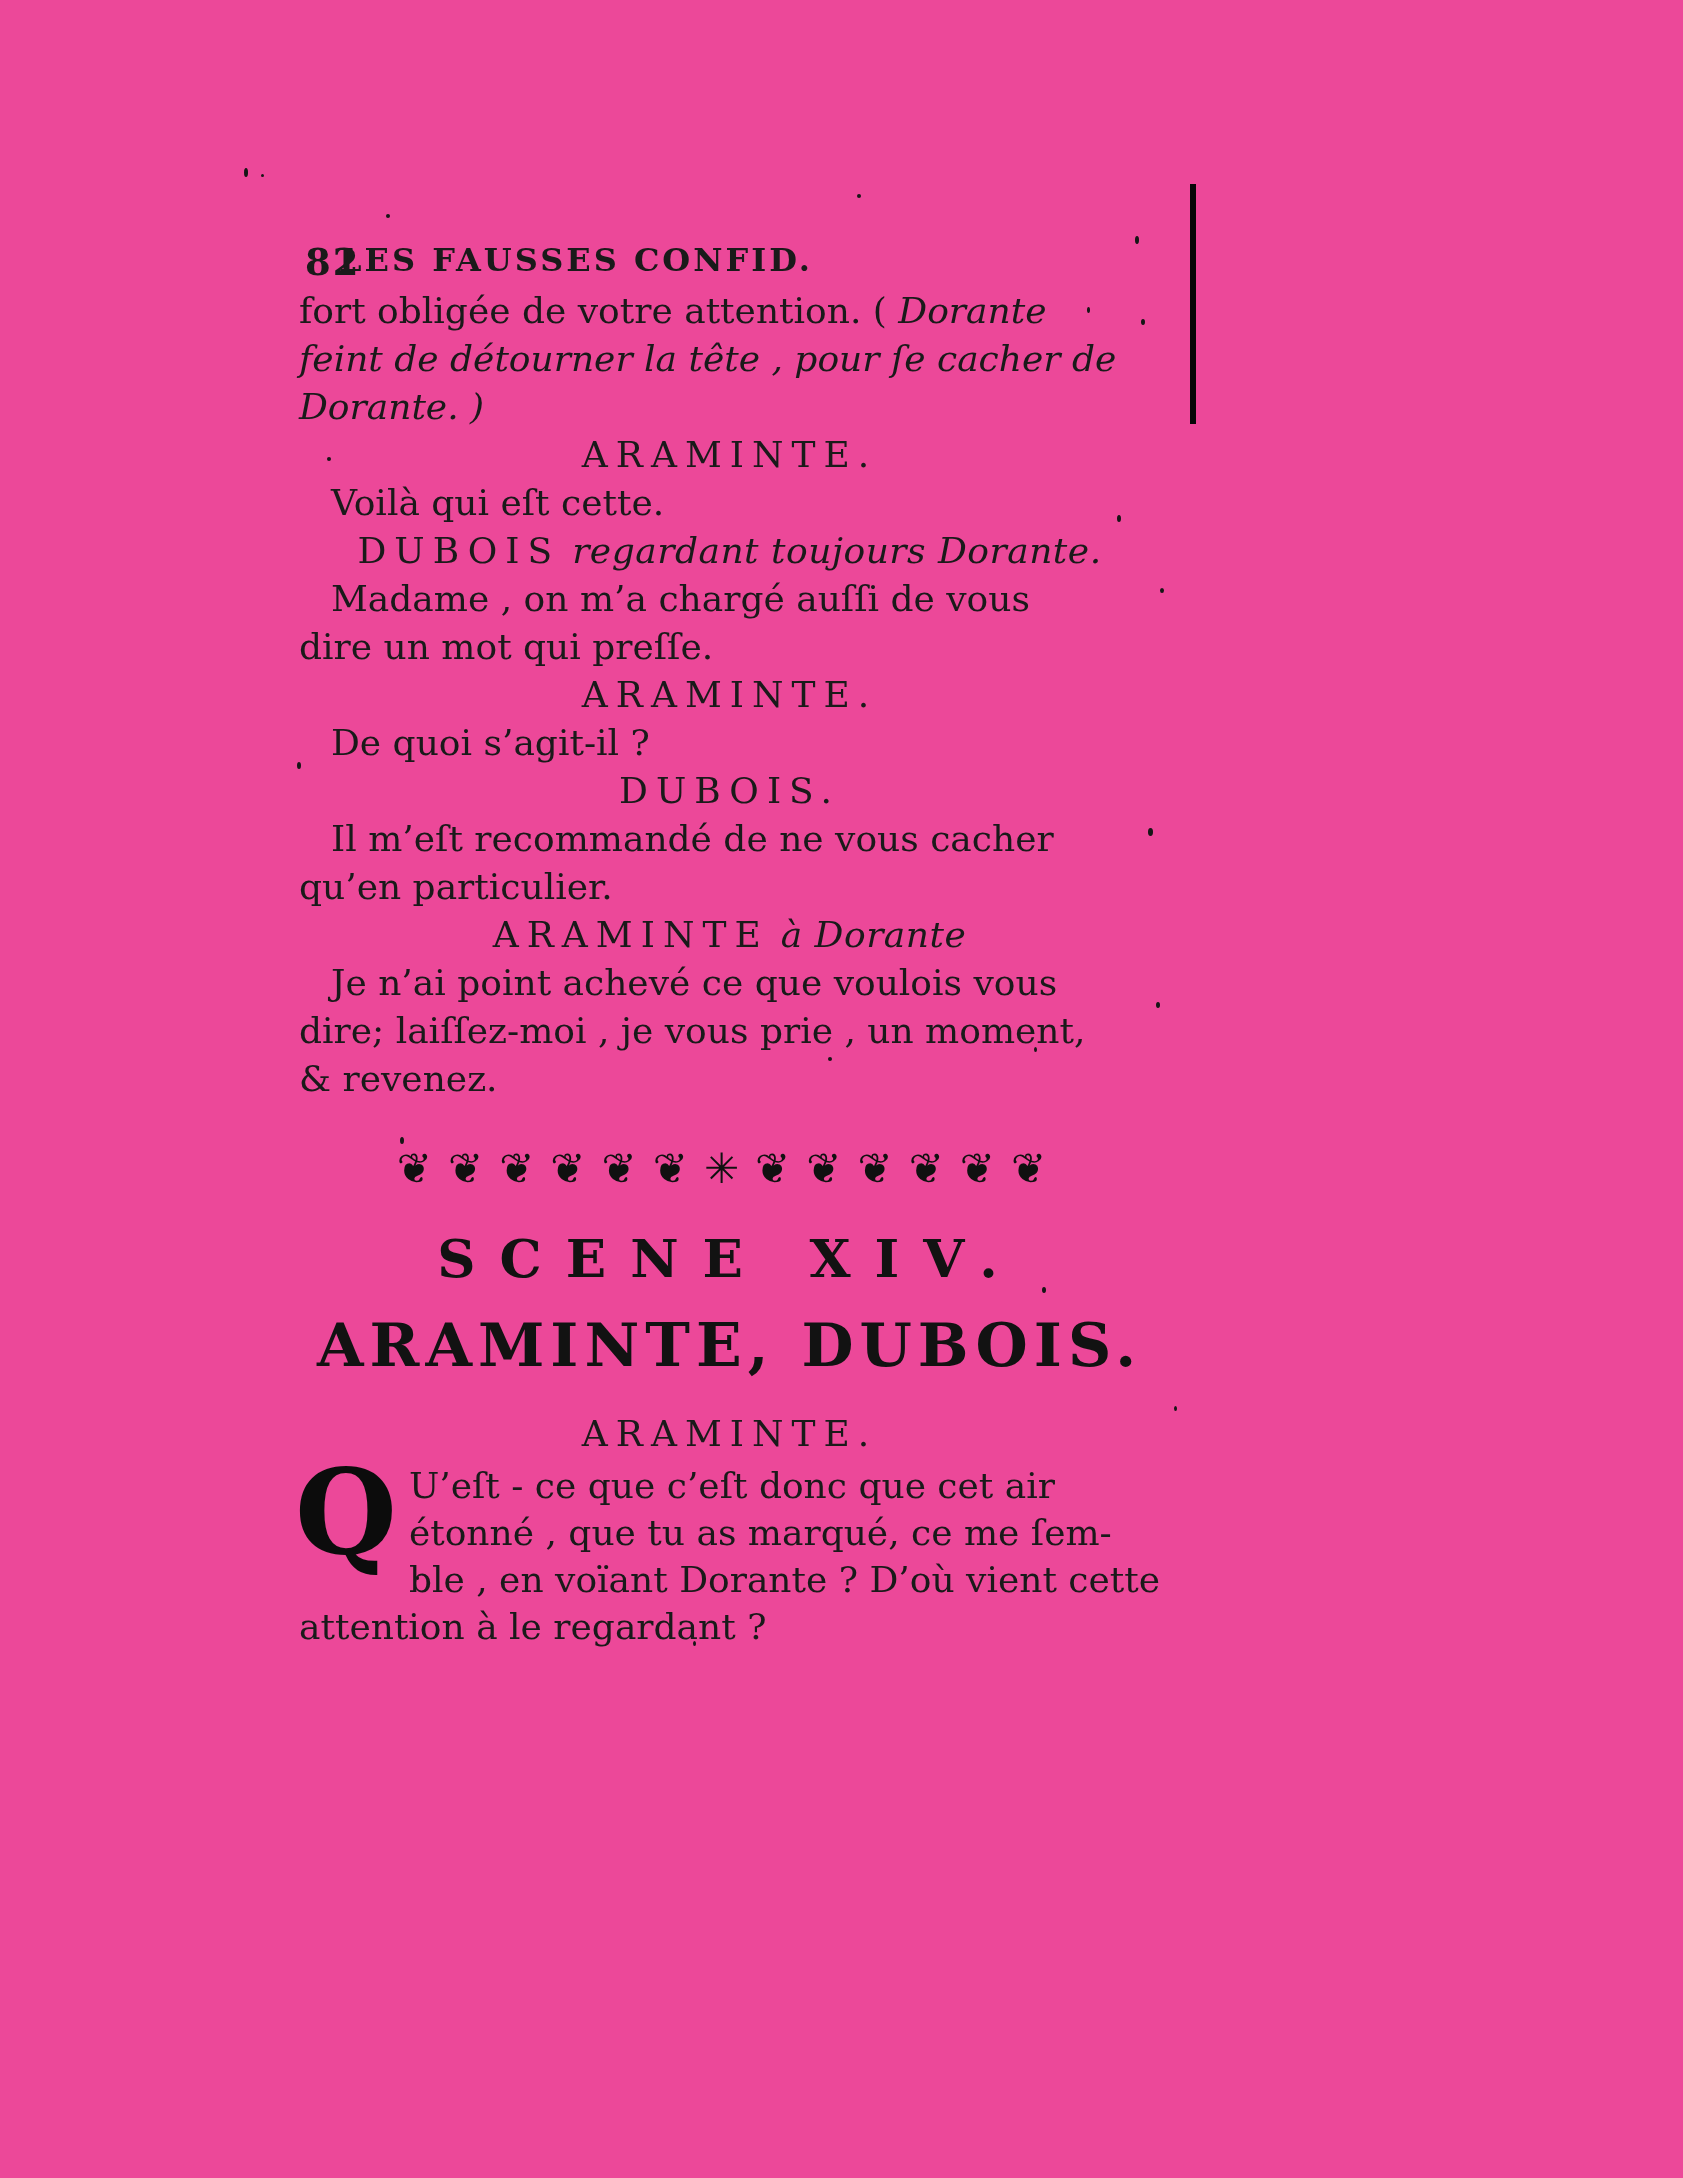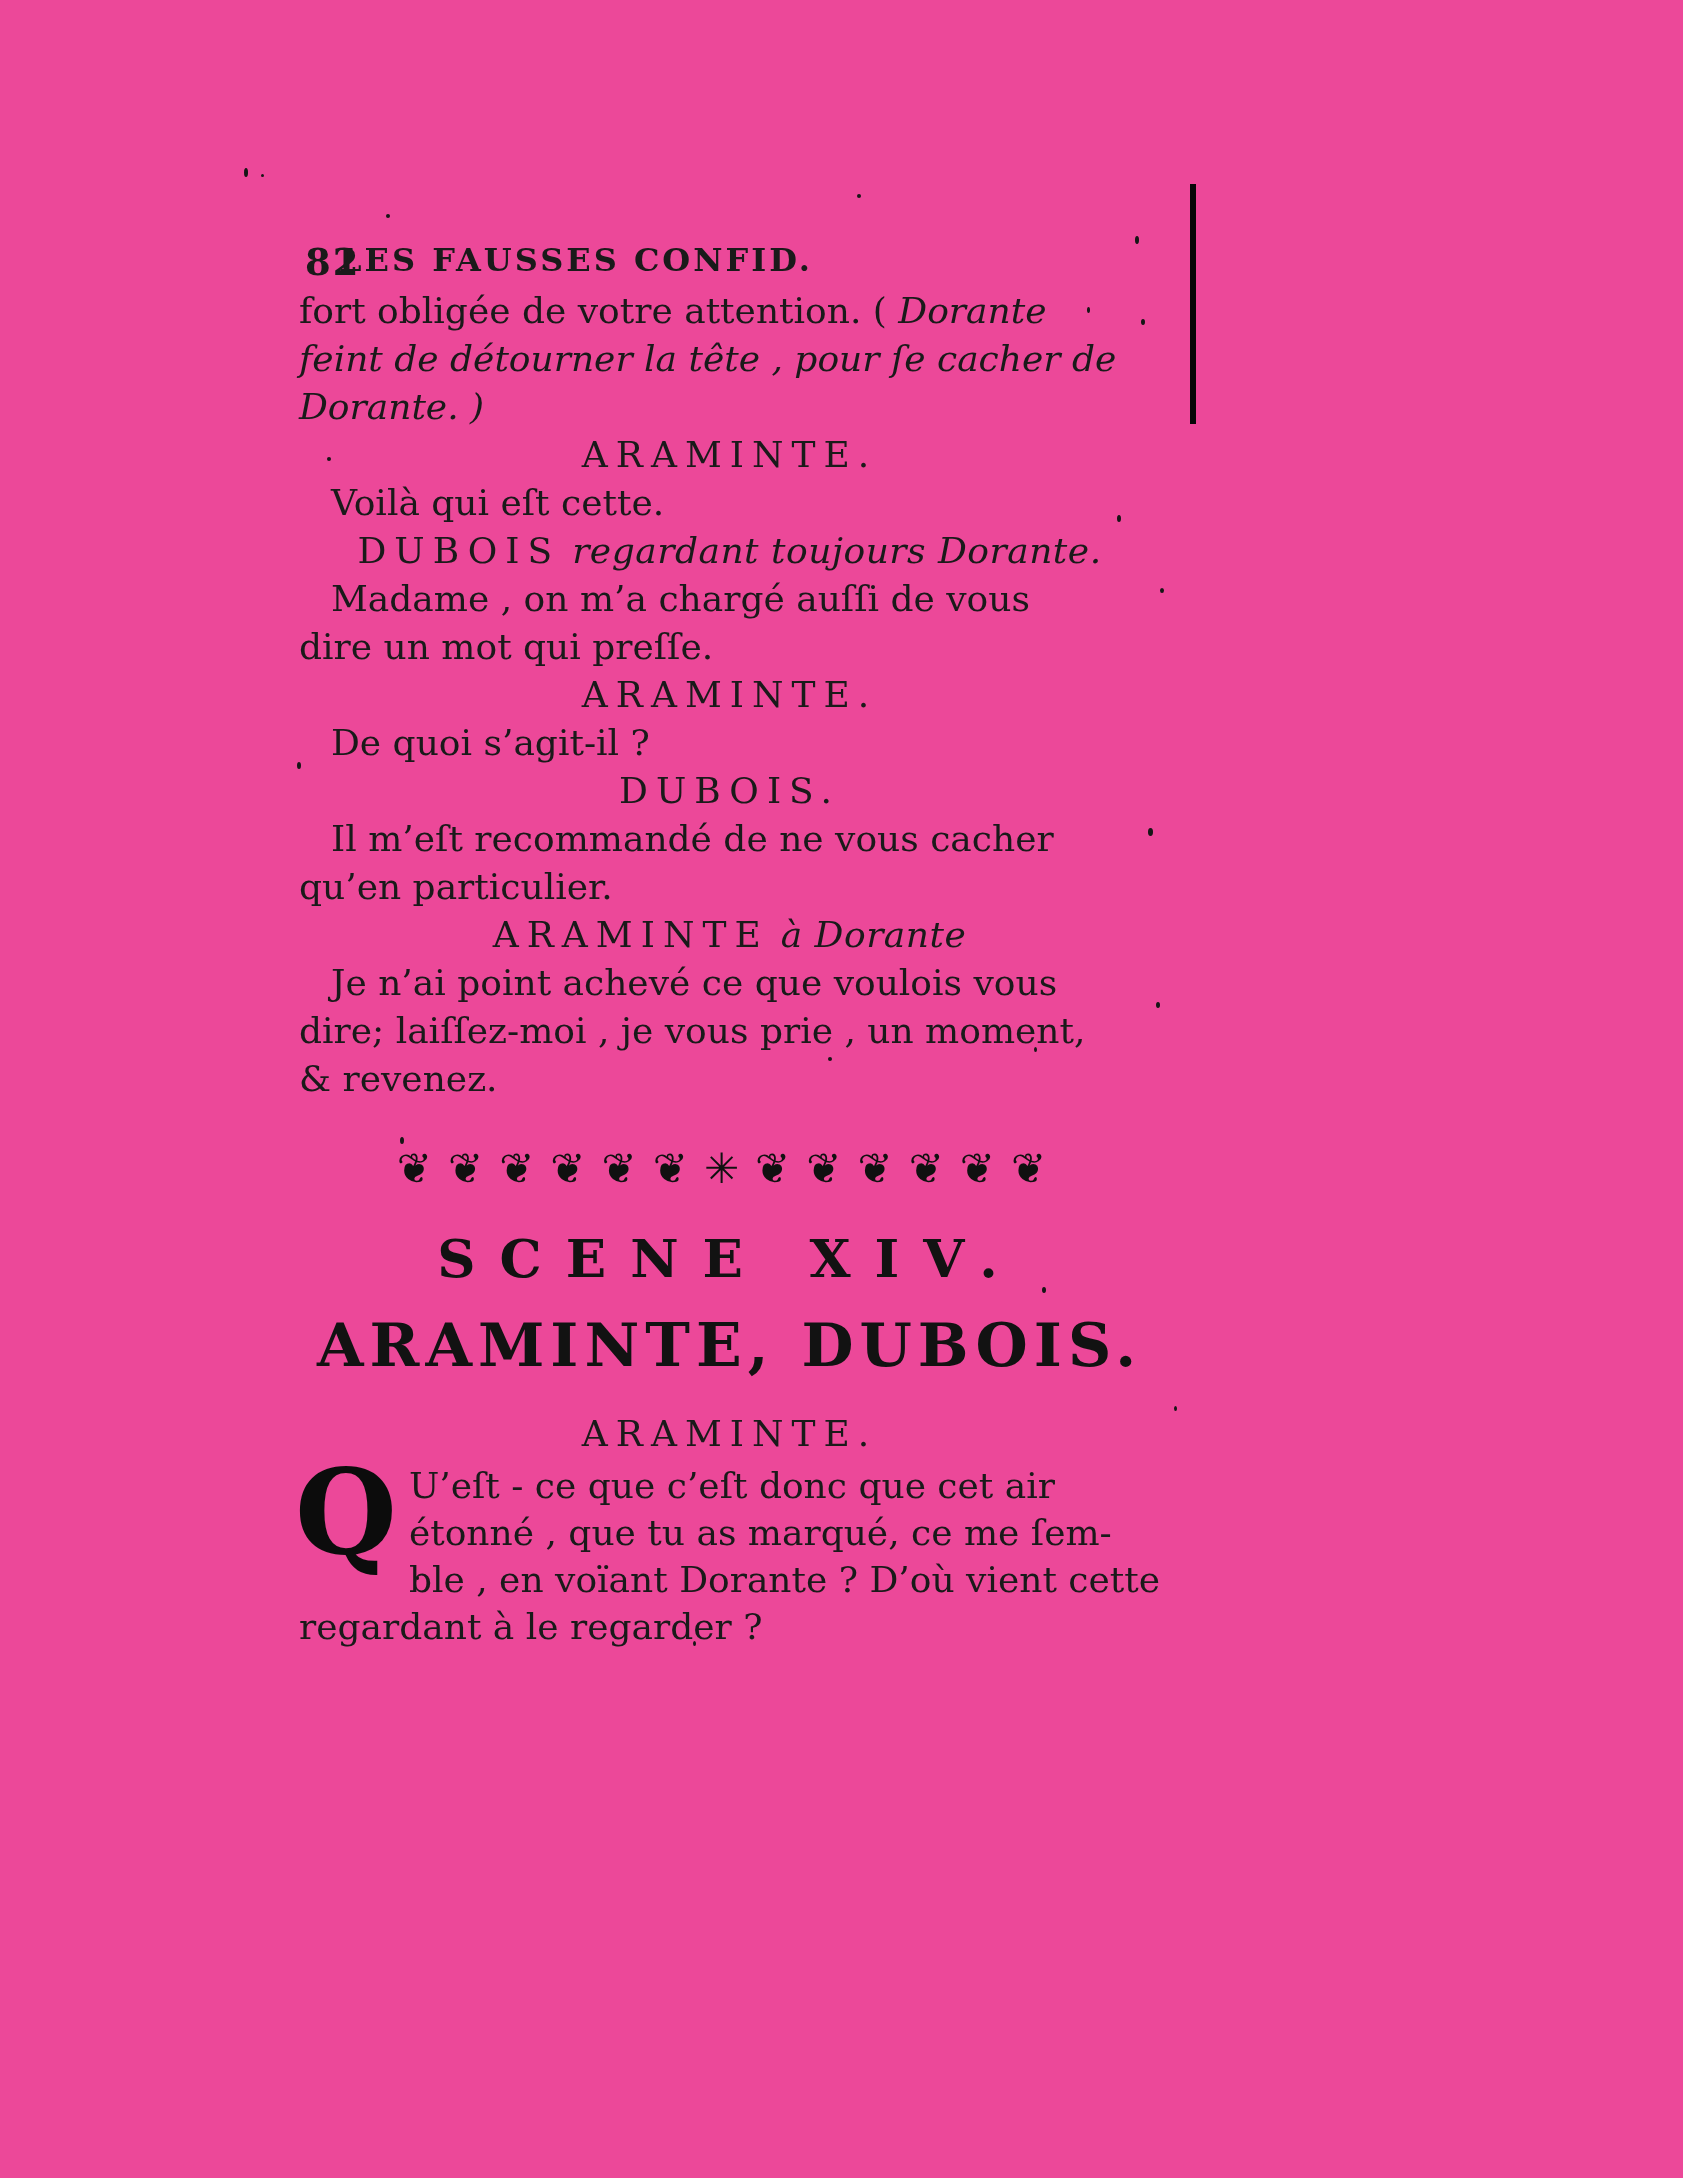--- a/index.html
+++ b/index.html
@@ -112,18 +112,18 @@
     <div class="scenehead">SCENE XIV.</div>
     <div class="characters">ARAMINTE, DUBOIS.</div>
 
     <div class="line sp sp2"><span class="sp-name">ARAMINTE.</span></div>
 
     <div class="final">
       <span class="dropcap">Q</span>
       <div class="line">U’eſt - ce que c’eſt donc que cet air</div>
       <div class="line">étonné , que tu as marqué, ce me ſem-</div>
       <div class="line">ble , en voïant Dorante ? D’où vient cette</div>
-      <div class="line">regardant à le regarder ?</div>
+      <div class="line">attention à le regardant ?</div>
     </div>
 
   </div>
 </div>
 
 
 </body></html>

